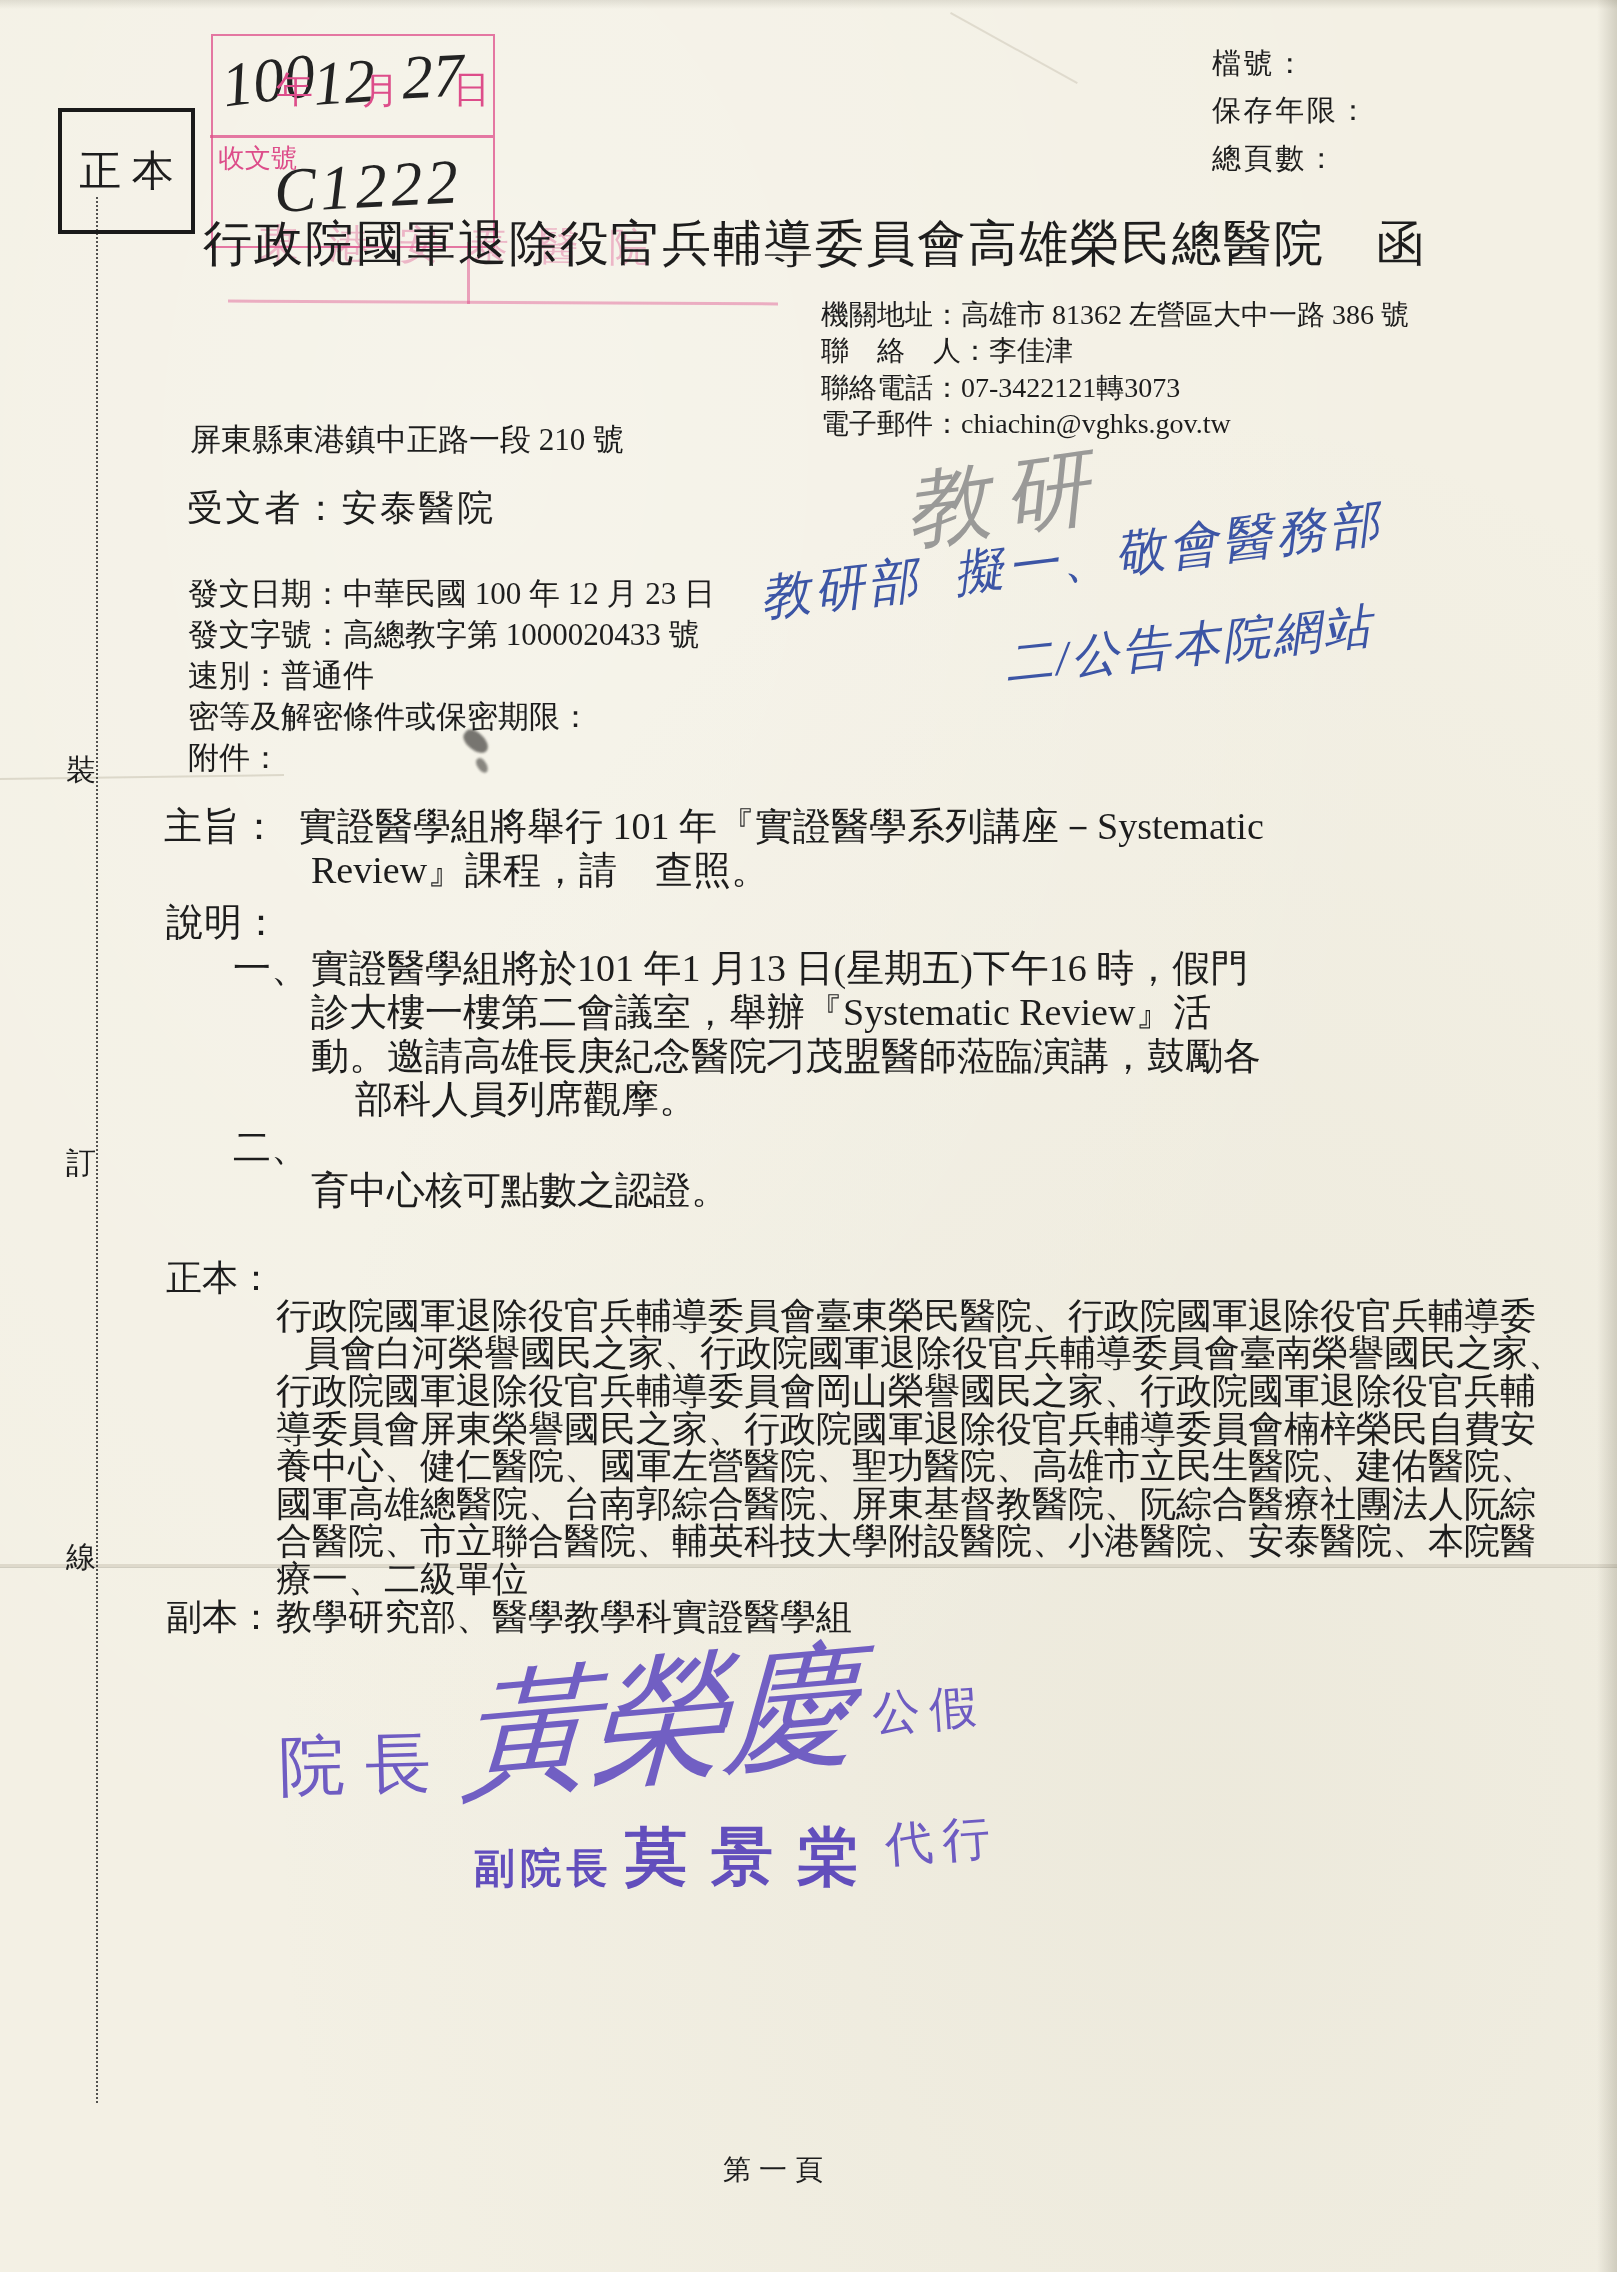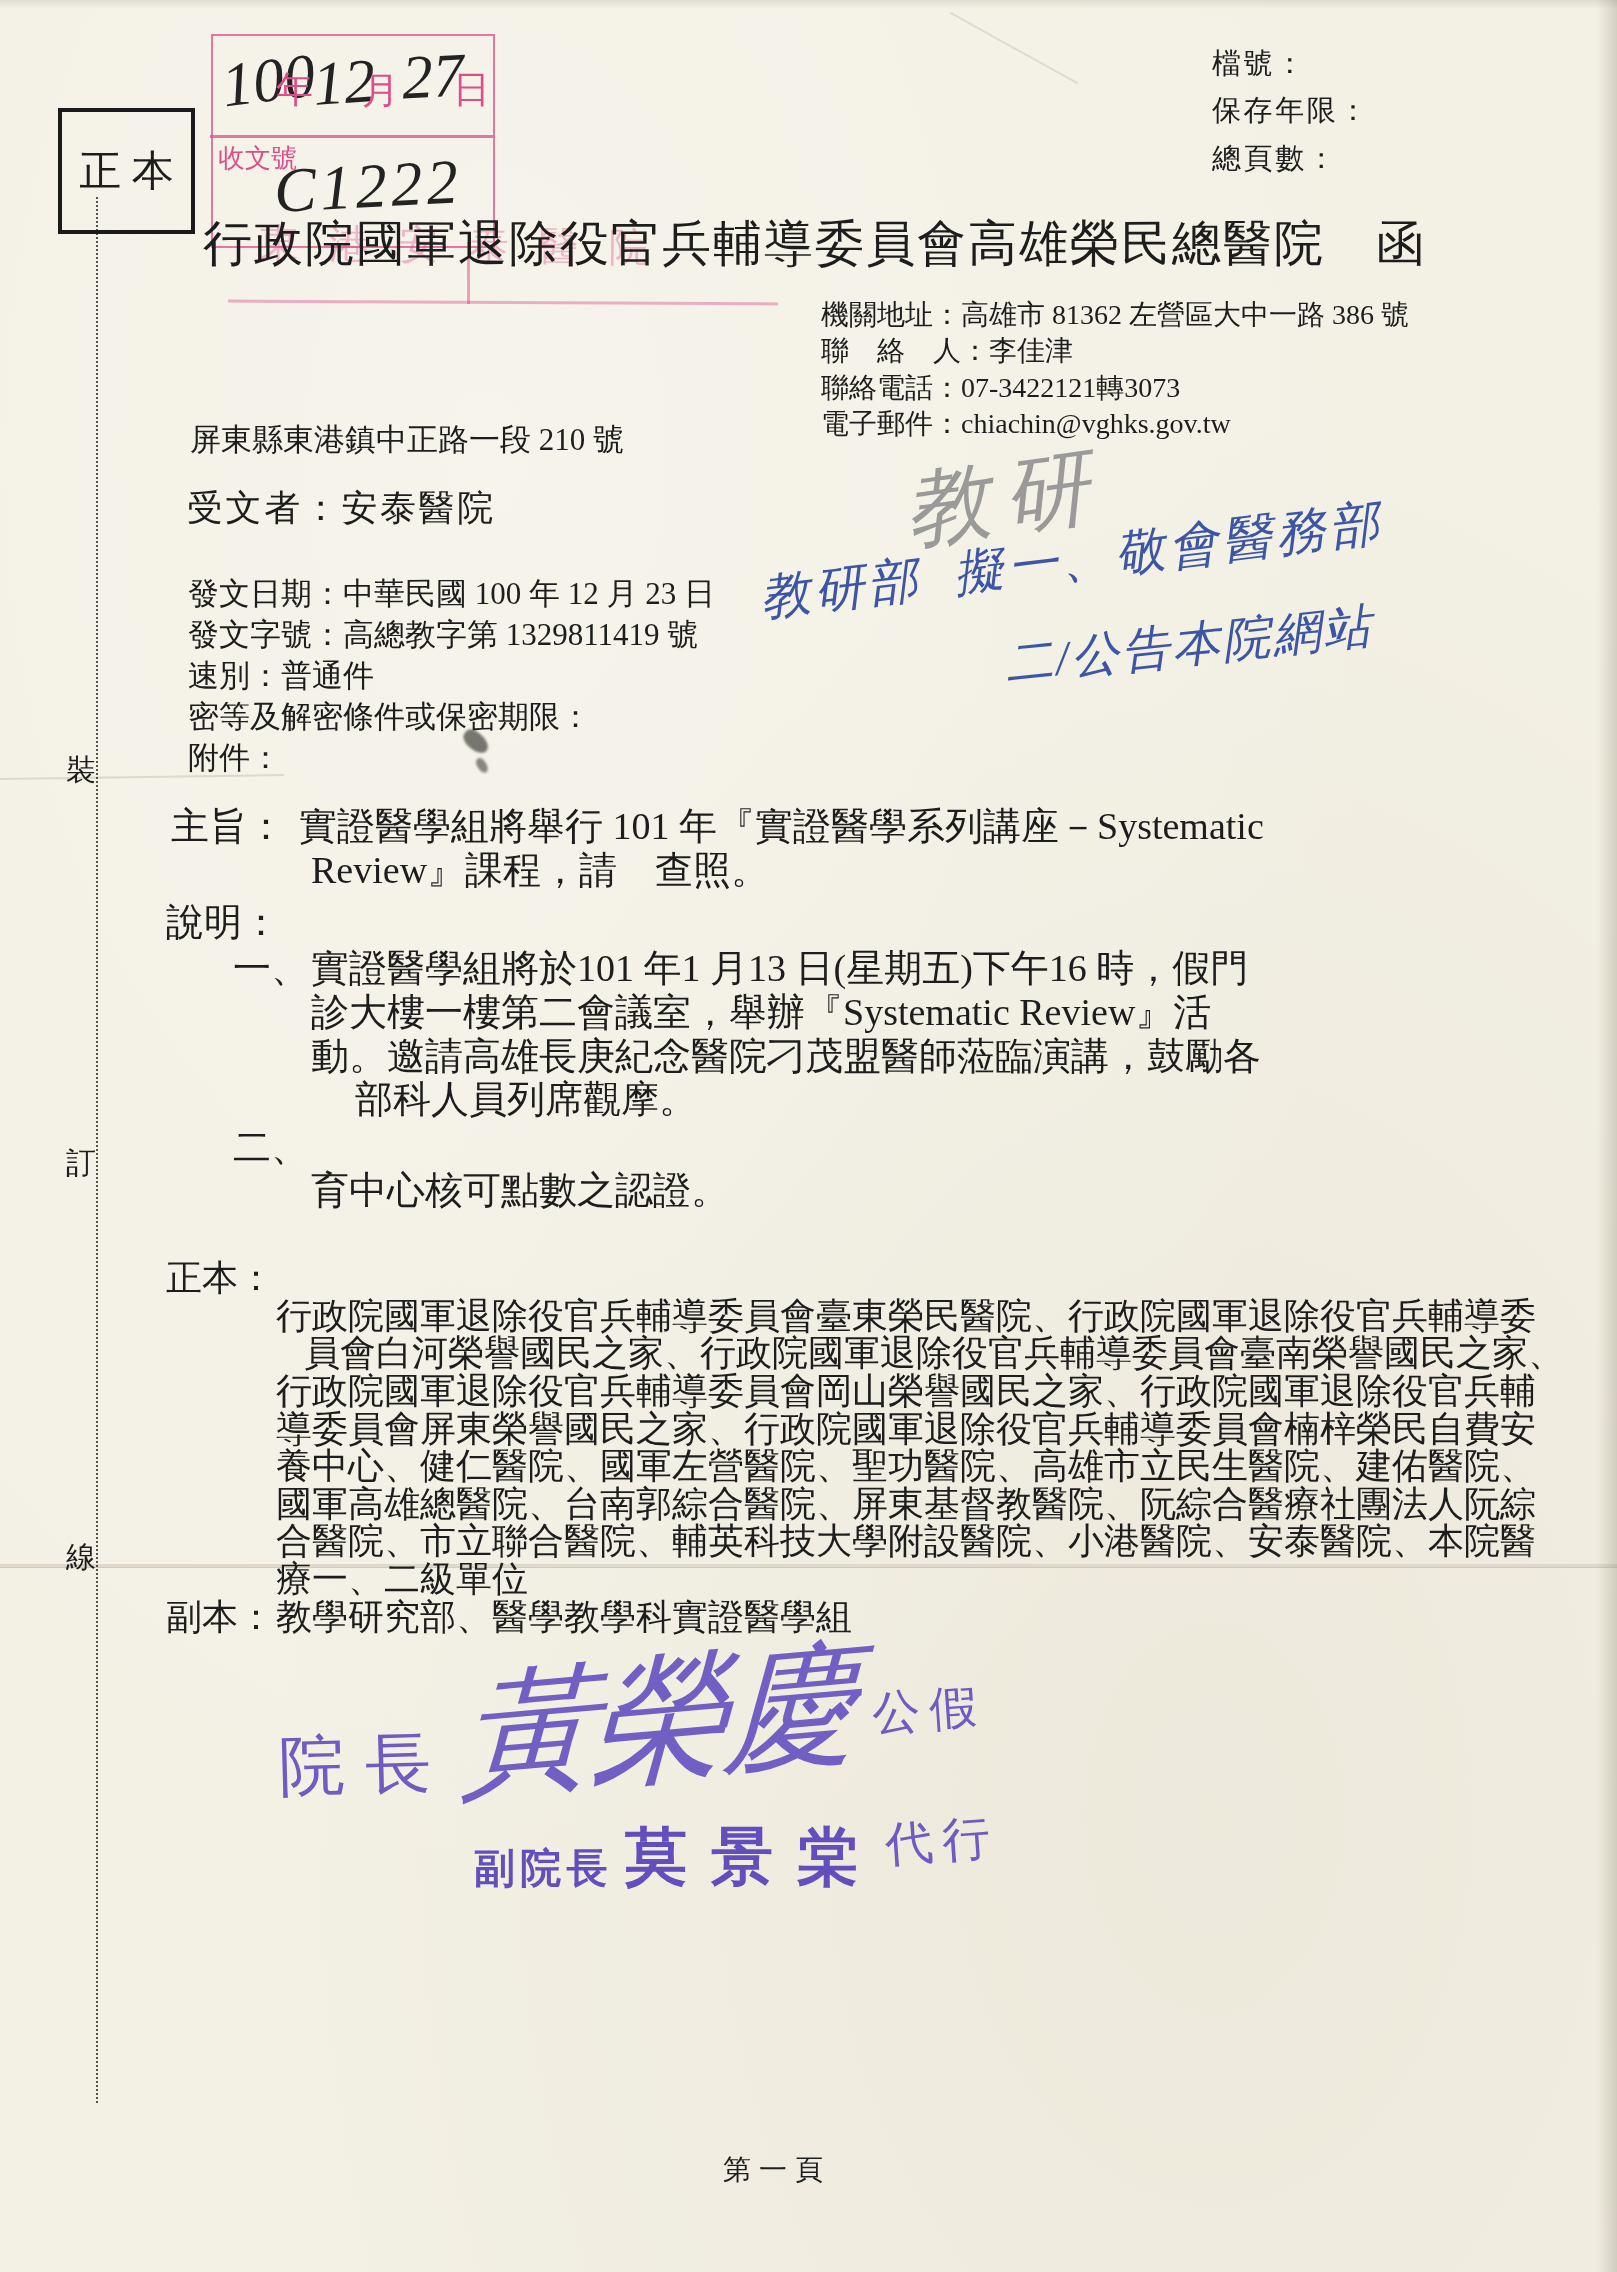--- a/index.html
+++ b/index.html
@@ -114,26 +114,26 @@
   <div class="abs agency" style="left:821px; top:405px;">電子郵件：chiachin@vghks.gov.tw</div>
 
   <div class="abs" style="left:190px; top:419px; font-size:31px;">屏東縣東港鎮中正路一段 210 號</div>
   <div class="abs" style="left:187px; top:484px; font-size:36px; letter-spacing:2.6px;">受文者：安泰醫院</div>
 
   <div class="abs pencil">教研</div>
   <div class="abs blue blue1">教研部  擬一、敬會醫務部</div>
   <div class="abs blue blue2">二/公告本院網站</div>
 
   <div class="abs meta" style="left:188px; top:573px;">發文日期：中華民國 100 年 12 月 23 日</div>
-  <div class="abs meta" style="left:188px; top:614px;">發文字號：高總教字第 1329811419 號</div>
+  <div class="abs meta" style="left:188px; top:614px;">發文字號：高總教字第 1000020433 號</div>
   <div class="abs meta" style="left:188px; top:655px;">速別：普通件</div>
   <div class="abs meta" style="left:188px; top:696px;">密等及解密條件或保密期限：</div>
   <div class="abs meta" style="left:188px; top:737px;">附件：</div>
 
-  <div class="abs bodytxt" style="left:171px; top:801px;">主旨：</div>
+  <div class="abs bodytxt" style="left:164px; top:801px;">主旨：</div>
   <div class="abs bodytxt" style="left:299px; top:801px;">實證醫學組將舉行 101 年『實證醫學系列講座－Systematic</div>
   <div class="abs bodytxt" style="left:311px; top:845px;">Review』課程，請　查照。</div>
   <div class="abs bodytxt" style="left:166px; top:897px;">說明：</div>
 
   <div class="abs bodytxt" style="left:233px; top:943px;">一、</div>
   <div class="abs bodytxt" style="left:311px; top:943px;">實證醫學組將於101 年1 月13 日(星期五)下午16 時，假門</div>
   <div class="abs bodytxt" style="left:311px; top:1031px;">動。邀請高雄長庚紀念醫院刁茂盟醫師蒞臨演講，鼓勵各</div>
   <div class="abs bodytxt" style="left:311px; top:987px;">診大樓一樓第二會議室，舉辦『Systematic Review』活</div>
   <div class="abs bodytxt" style="left:311px; top:1074px;margin-left:44px;">部科人員列席觀摩。</div>
 

